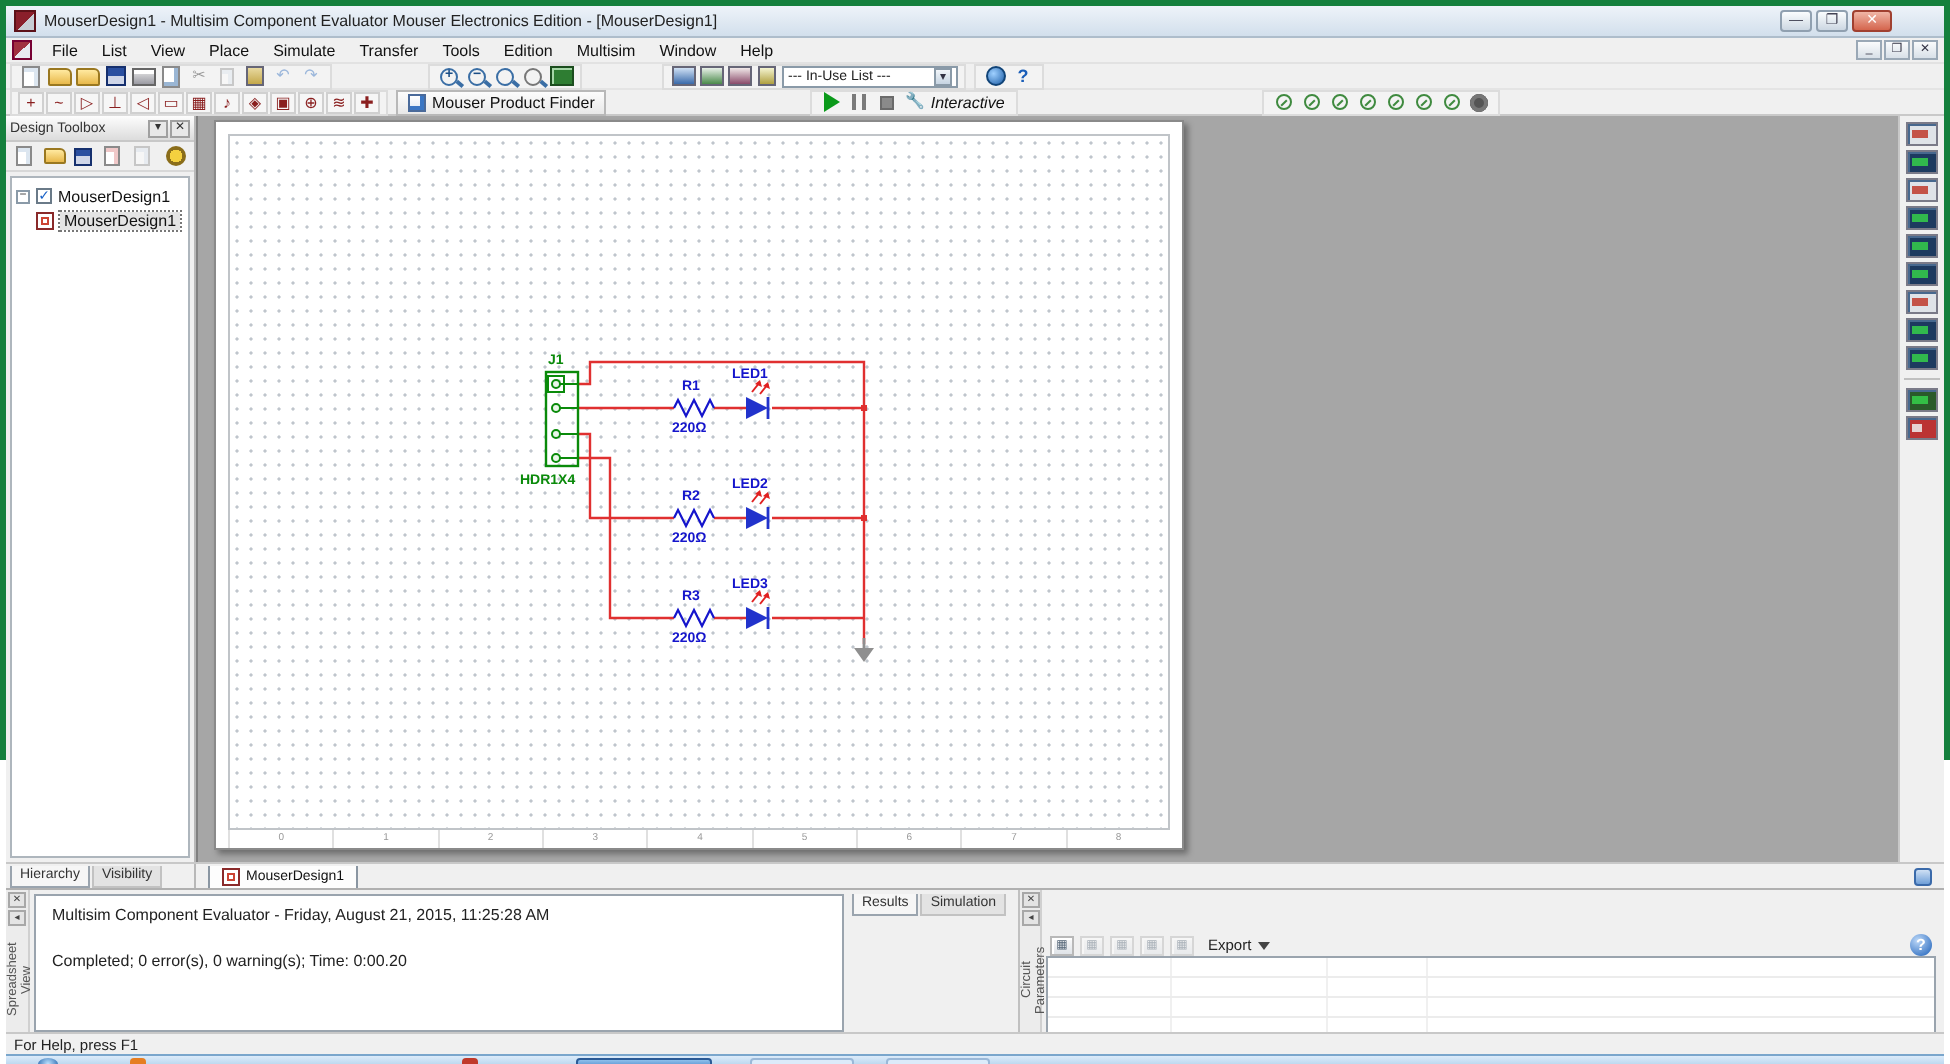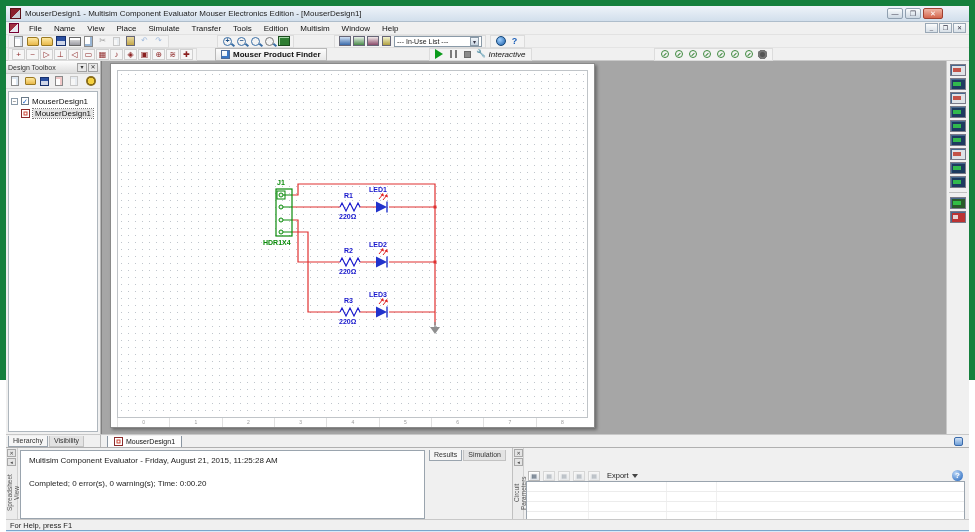--- a/index.html
+++ b/index.html
@@ -1,18 +1,18 @@
 <!DOCTYPE html>
 <html><head>
 <meta charset="utf-8">
 <style>
   * { margin:0; padding:0; box-sizing:border-box; }
   html,body { width:975px; height:532px; overflow:hidden; }
   body { font-family:"Liberation Sans","DejaVu Sans",sans-serif; font-size:8px; color:#111; }
-  #app { position:relative; width:975px; height:380px; background:#f0f0f0; border:6px solid #15803d; }
+  #app { position:relative; width:975px; height:380px; background:#f0f0f0; border:3px solid #15803d; }
 
   
   .titlebar { position:absolute; left:0; top:0; width:100%; height:16px;
     background:linear-gradient(#eef3f9,#d2dfec); border-bottom:1px solid #aebdcb;
     display:flex; align-items:center; padding:0 4px; }
   .app-icon { width:11px; height:11px; background:linear-gradient(135deg,#8a1f2b 55%,#c8cdd4 55%); border:1px solid #5c1118; margin-right:4px; }
   .title-text { font-size:8px; color:#222; flex:1; white-space:nowrap; overflow:hidden; }
   .winbtns { display:flex; gap:2px; margin-right:22px; }
   .wbtn { width:16px; height:11px; border:1px solid #90a0b0; border-radius:2px;
     background:linear-gradient(#fbfdfe,#ccd7e2); font-size:7px; line-height:9px; text-align:center; color:#445; }
@@ -151,21 +151,21 @@
     <div class="winbtns">
       <div class="wbtn">—</div>
       <div class="wbtn">❐</div>
       <div class="wbtn close">✕</div>
     </div>
   </div>
 
   <div class="menubar">
     <div class="child-icon"></div>
     <span class="menu-item">File</span>
-    <span class="menu-item">Name</span>
+    <span class="menu-item">List</span>
     <span class="menu-item">View</span>
     <span class="menu-item">Place</span>
     <span class="menu-item">Simulate</span>
     <span class="menu-item">Transfer</span>
     <span class="menu-item">Tools</span>
     <span class="menu-item">Edition</span>
     <span class="menu-item">Multisim</span>
     <span class="menu-item">Window</span>
     <span class="menu-item">Help</span>
     <div class="mdi-btns">
@@ -259,21 +259,21 @@
       <span class="comp-ic">◁</span>
       <span class="comp-ic">▭</span>
       <span class="comp-ic">▦</span>
       <span class="comp-ic">♪</span>
       <span class="comp-ic">◈</span>
       <span class="comp-ic">▣</span>
       <span class="comp-ic">⊕</span>
       <span class="comp-ic">≋</span>
       <span class="comp-ic">✚</span>
     </div>
-    <div class="mouser-btn" style="margin-left:14px;font-weight:bold;">
+    <div class="mouser-btn" style="">
       <span class="chart-ic"></span>
       <span>Mouser Product Finder</span>
     </div>
     <div class="grp" style="margin-left:96px;">
       <span class="ic">
           <span class="play-ic"></span>
         </span>
       <span class="ic">
           <span class="pause-ic"></span>
         </span>

